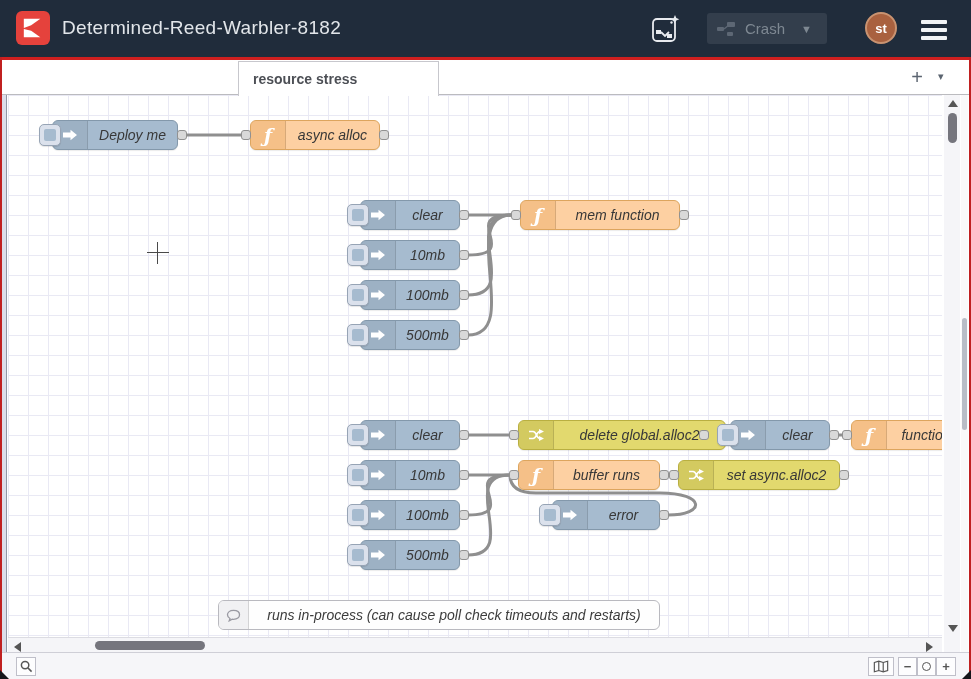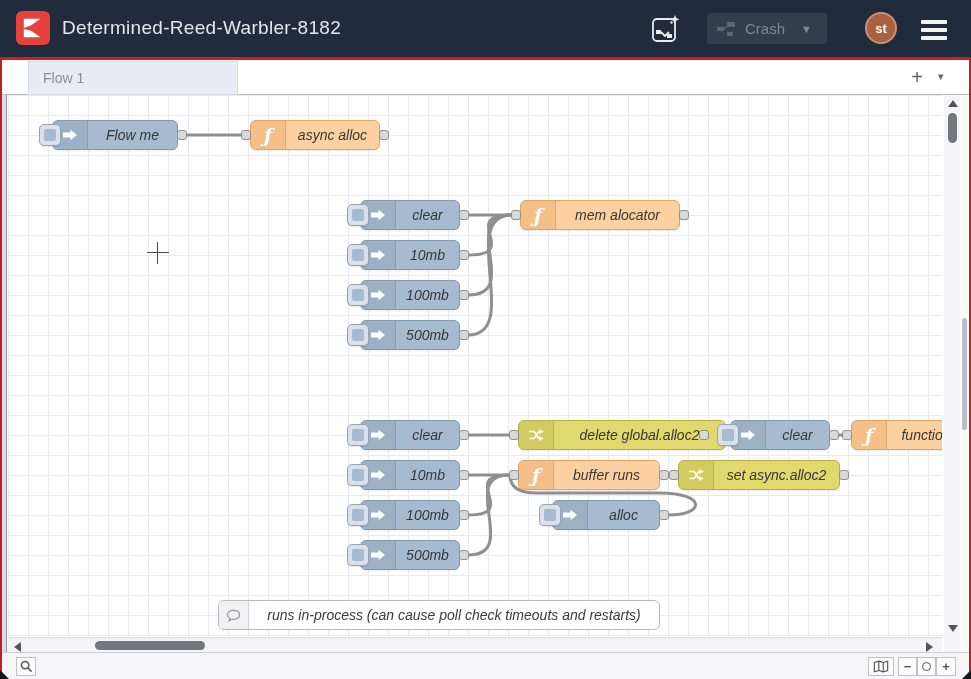--- a/index.html
+++ b/index.html
@@ -147,21 +147,21 @@
         <div></div>
         <div></div>
         <div></div>
       </div>
   </div>
   <div id="red-line"></div>
   <div id="red-left" class="red-side"></div>
   <div id="red-right" class="red-side"></div>
 
   <div id="tabbar">
-    <div id="tab-flow1" class="tab">Flow 1</div>
+    <div id="tab-active" class="tab">resource stress</div>
     <div id="tab-add">+</div>
     <div id="tab-caret">▾</div>
   </div>
 
   <div id="palette-strip"></div>
   <div id="canvas">
     <svg id="wires-svg" width="934" height="542">
         <path d="M178,40 L234,40" stroke="#8f8f8f" stroke-width="3" fill="none" stroke-linecap="round"></path>
         <path d="M460,120 L504,120" stroke="#8f8f8f" stroke-width="3" fill="none" stroke-linecap="round"></path>
         <path d="M460,160 C515.2,160 448.8,120 504,120" stroke="#8f8f8f" stroke-width="3" fill="none" stroke-linecap="round"></path>
@@ -175,21 +175,21 @@
         <path d="M660,380 L662,380" stroke="#8f8f8f" stroke-width="3" fill="none" stroke-linecap="round"></path>
         <path d="M830,340 L835,340" stroke="#8f8f8f" stroke-width="3" fill="none" stroke-linecap="round"></path>
       </svg>
     <div id="nodes-layer">
         <div class="node inject" style="left: 44px; top: 25px; width: 126px;">
           <span class="nicon">
             <svg width="16" height="16" viewBox="0 0 16 16">
               <path d="M1 5.6 h7.5 V2.8 L15 8 l-6.5 5.2 V10.4 H1 Z" fill="#fff"></path>
             </svg>
           </span>
-          <span class="nlabel">Flow me</span>
+          <span class="nlabel">Deploy me</span>
         </div>
         <div class="inject-btn" style="left: 31px; top: 29px;">
           <i></i>
         </div>
         <div class="port" style="left: 169px; top: 35px;"></div>
         <div class="node function" style="left: 242px; top: 25px; width: 130px;">
           <span class="nicon">
             <span class="func-glyph">ƒ</span>
           </span>
           <span class="nlabel">async alloc</span>
@@ -241,21 +241,21 @@
           <span class="nlabel">500mb</span>
         </div>
         <div class="inject-btn" style="left: 339px; top: 229px;">
           <i></i>
         </div>
         <div class="port" style="left: 451px; top: 235px;"></div>
         <div class="node function" style="left: 512px; top: 105px; width: 160px;">
           <span class="nicon">
             <span class="func-glyph">ƒ</span>
           </span>
-          <span class="nlabel">mem alocator</span>
+          <span class="nlabel">mem function</span>
         </div>
         <div class="port" style="left: 503px; top: 115px;"></div>
         <div class="port" style="left: 671px; top: 115px;"></div>
         <div class="node inject" style="left: 352px; top: 325px; width: 100px;">
           <span class="nicon">
             <svg width="16" height="16" viewBox="0 0 16 16">
               <path d="M1 5.6 h7.5 V2.8 L15 8 l-6.5 5.2 V10.4 H1 Z" fill="#fff"></path>
             </svg>
           </span>
           <span class="nlabel">clear</span>
@@ -348,21 +348,21 @@
           <span class="nlabel">set async.alloc2</span>
         </div>
         <div class="port" style="left: 661px; top: 375px;"></div>
         <div class="port" style="left: 831px; top: 375px;"></div>
         <div class="node inject" style="left: 544px; top: 405px; width: 108px;">
           <span class="nicon">
             <svg width="16" height="16" viewBox="0 0 16 16">
               <path d="M1 5.6 h7.5 V2.8 L15 8 l-6.5 5.2 V10.4 H1 Z" fill="#fff"></path>
             </svg>
           </span>
-          <span class="nlabel">alloc</span>
+          <span class="nlabel">error</span>
         </div>
         <div class="inject-btn" style="left: 531px; top: 409px;">
           <i></i>
         </div>
         <div class="port" style="left: 651px; top: 415px;"></div>
         <div class="node comment" style="left: 210px; top: 505px; width: 442px;">
           <span class="nicon">
             <svg width="15" height="13" viewBox="0 0 16 14" fill="none" stroke="#9a9aa2" stroke-width="1.4">
               <path d="M8 1.5 C4 1.5 1.5 3.6 1.5 6.3 C1.5 8 2.5 9.4 4.2 10.2 L3.4 12.7 L6.6 10.9 C7 11 7.5 11.1 8 11.1 C12 11.1 14.5 9 14.5 6.3 C14.5 3.6 12 1.5 8 1.5 Z"></path>
             </svg>

